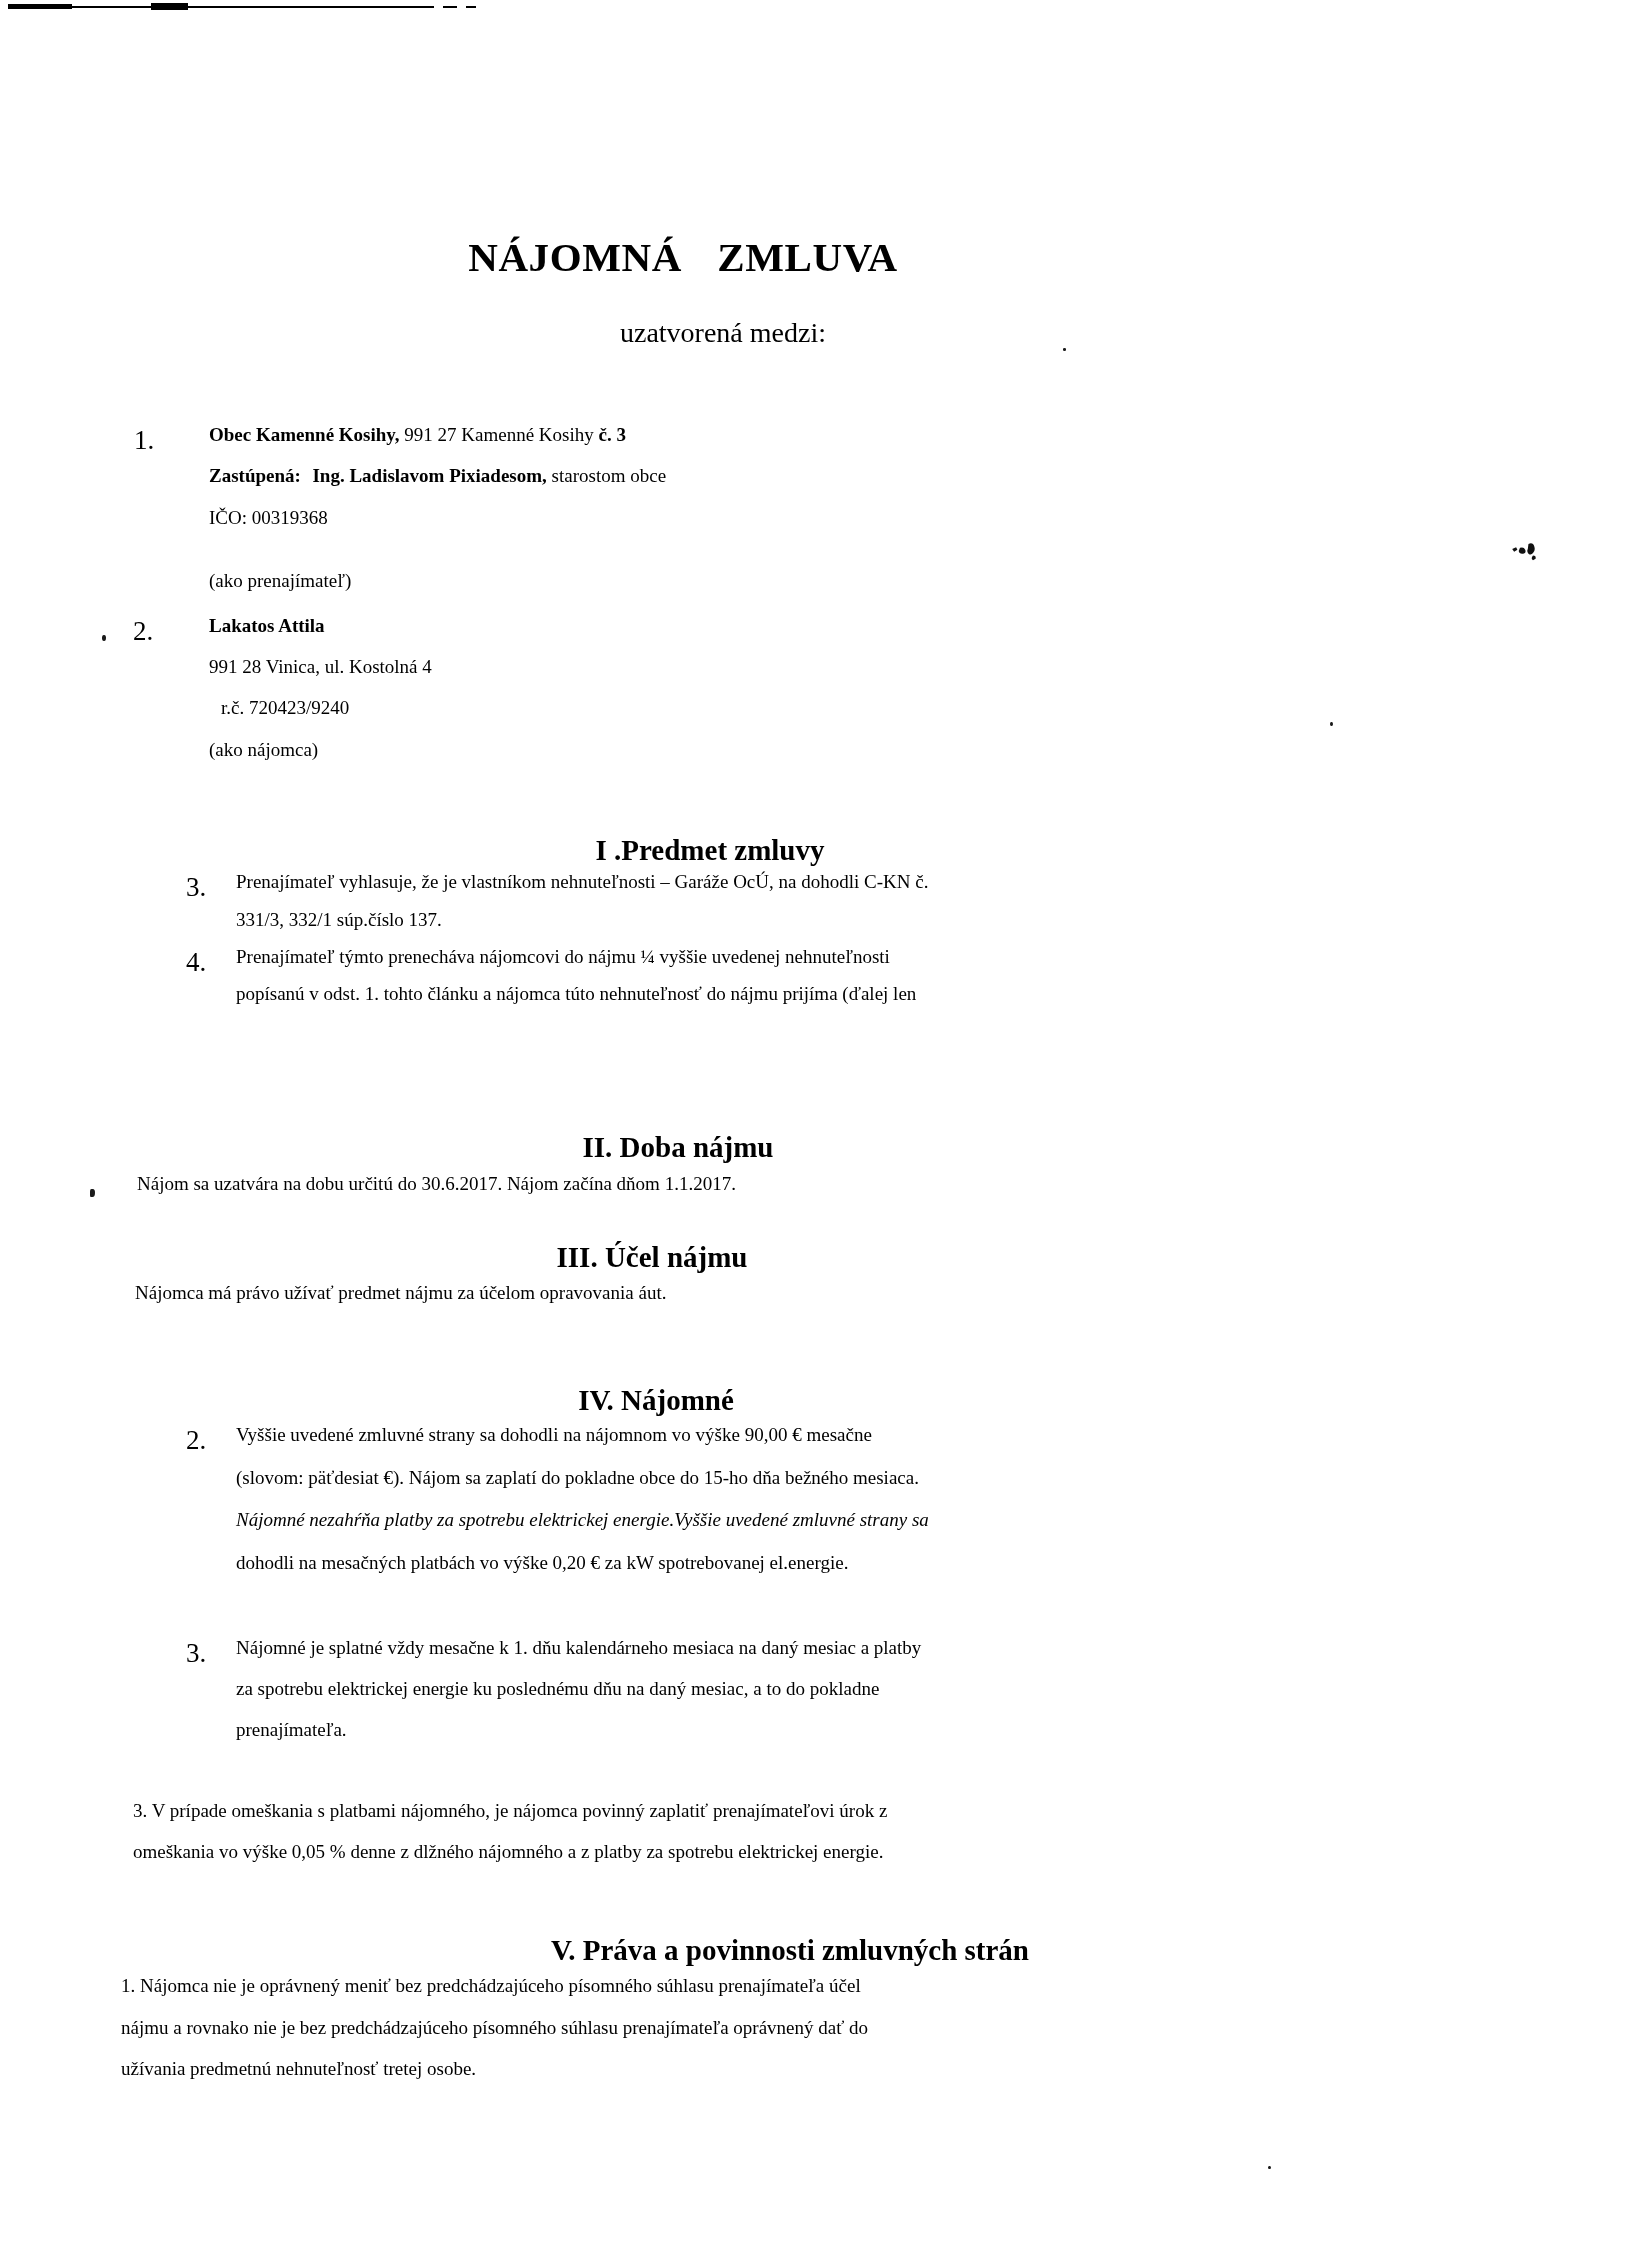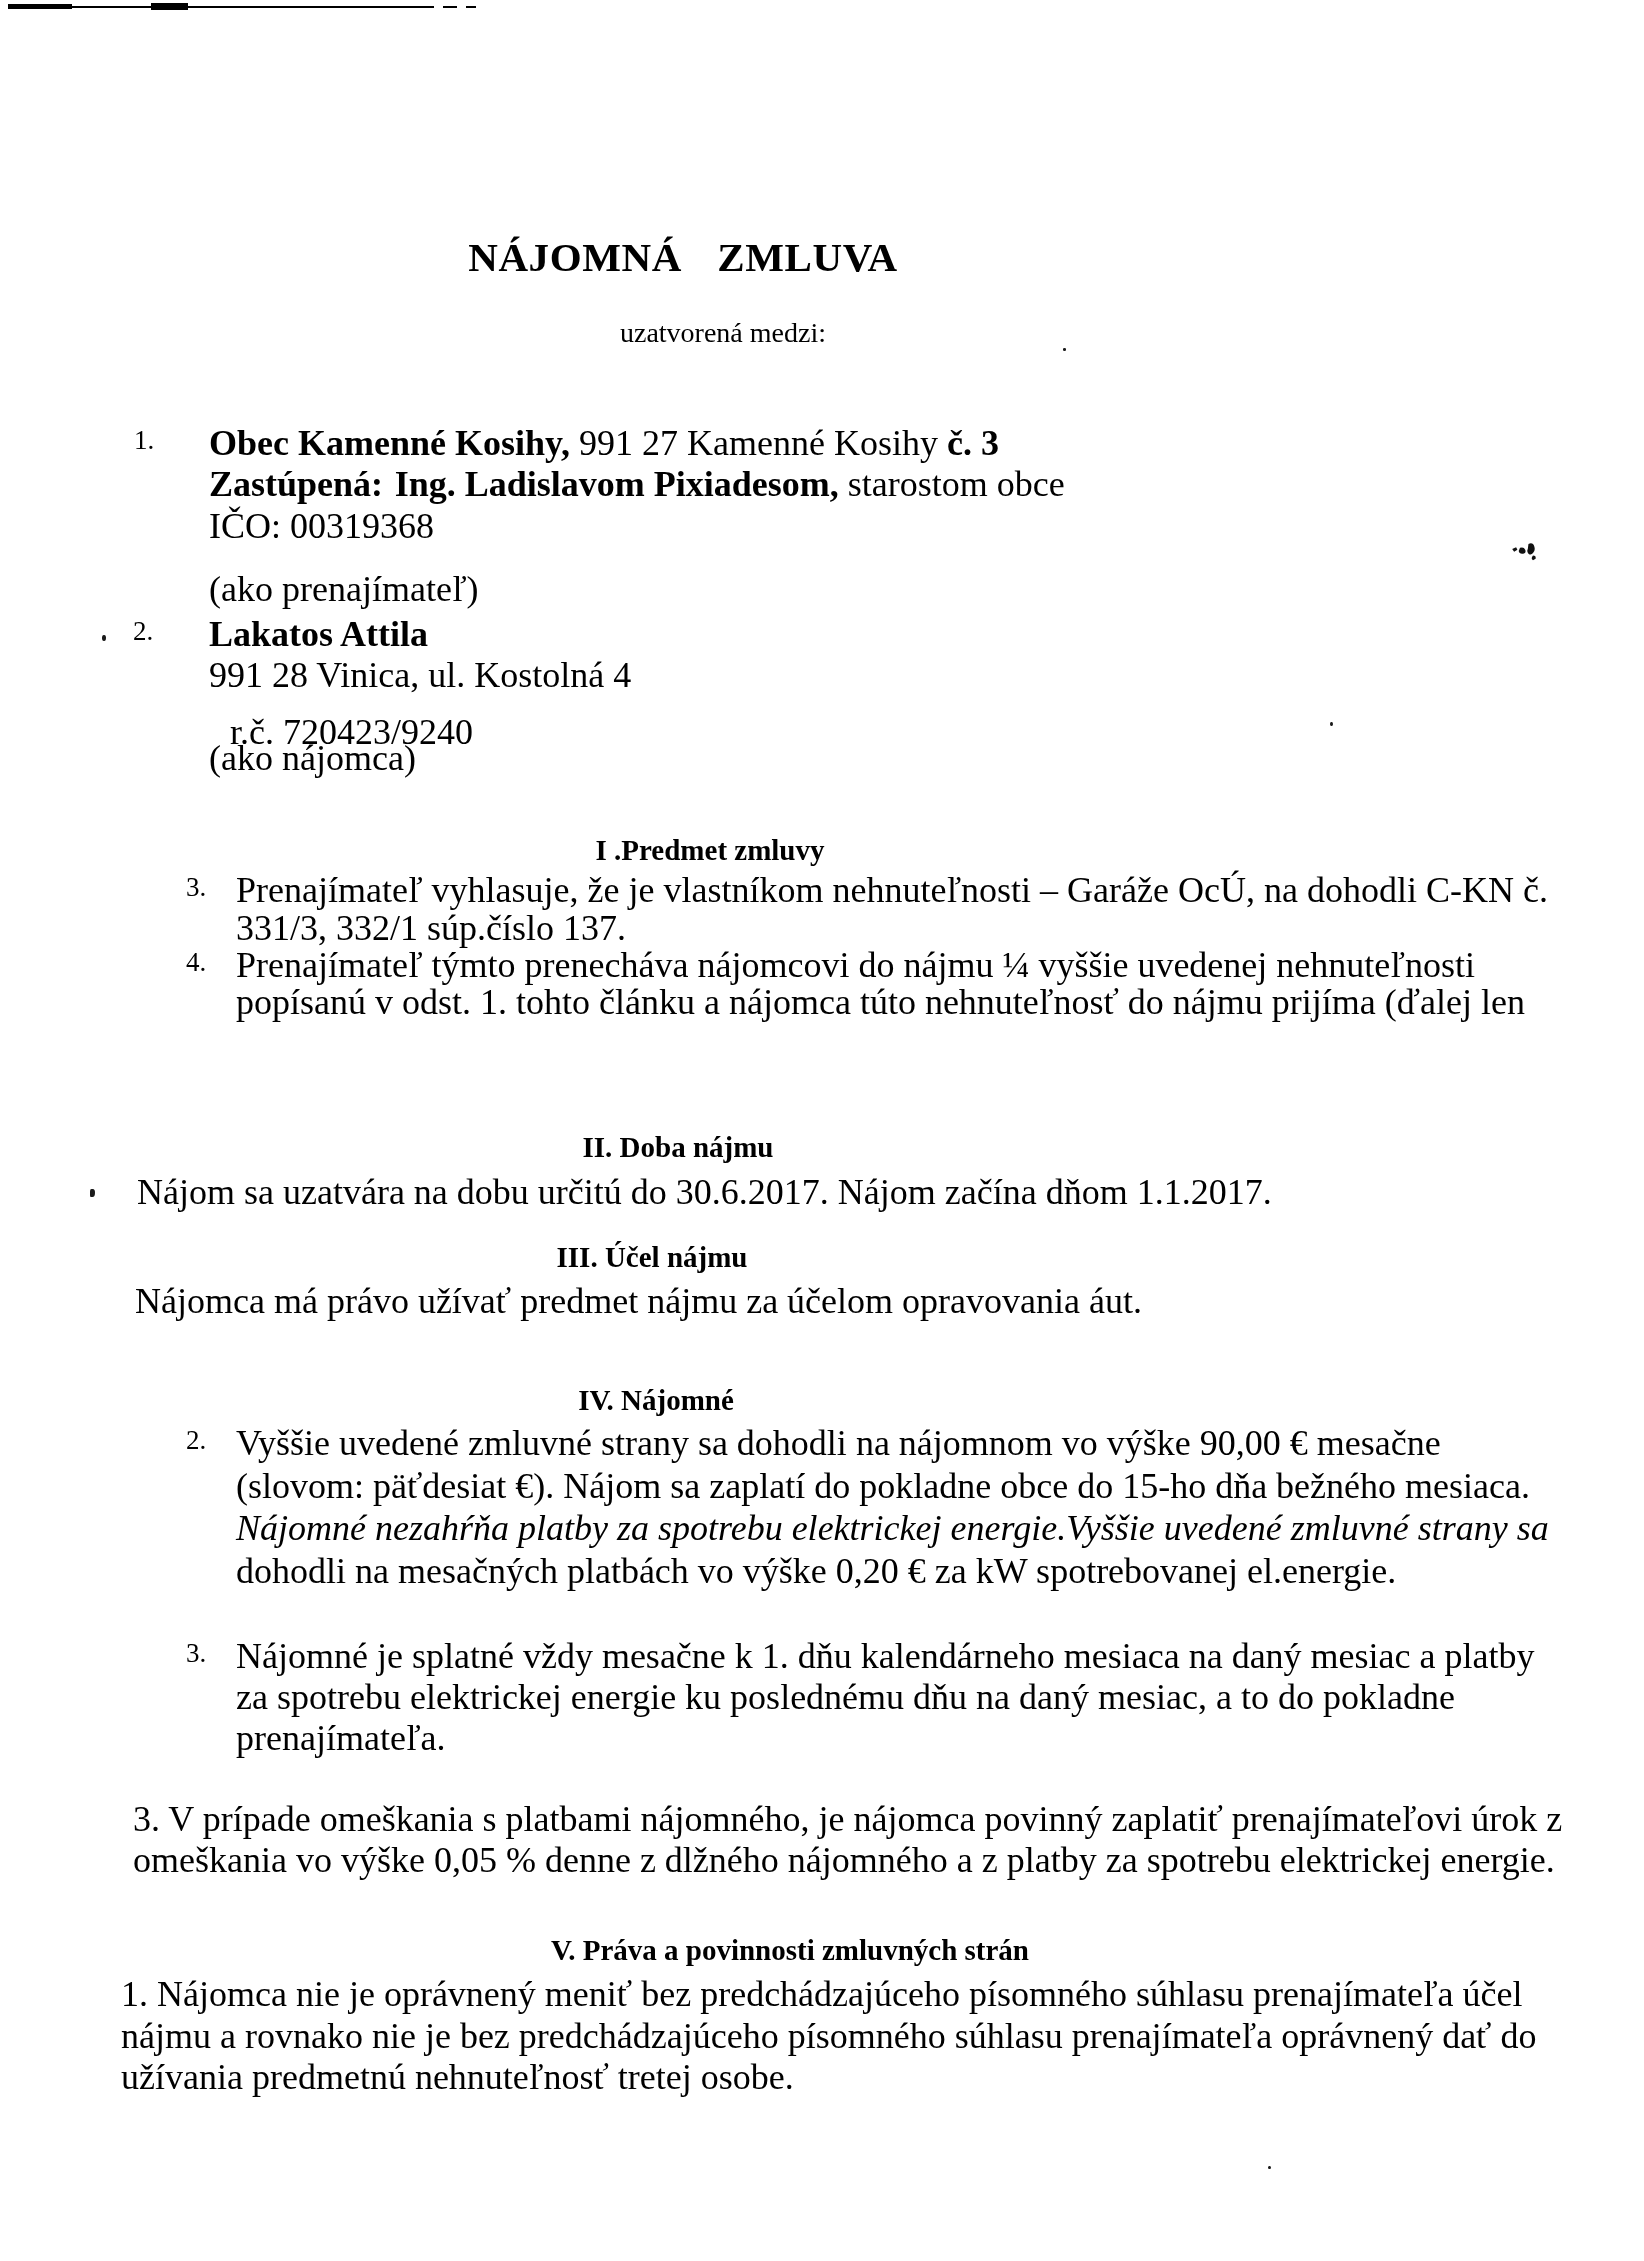--- a/index.html
+++ b/index.html
@@ -25,21 +25,21 @@
     font-size:28px;
     width:1644px;
     text-align:center;
   }
   .heading{
     font-size:29px;
     font-weight:bold;
     width:1644px;
     text-align:center;
   }
-  .body-line{font-size:36px;line-height:1;}
+  .body-line{font-size:19px;line-height:1;}
   .num{font-size:27px;}
   .bold{font-weight:bold;}
   .gap-left{margin-left:11.6px;}
   
   .artifact{position:absolute;background:#000;}
   .speck{position:absolute;background:#1a1a1a;border-radius:50%;}
 </style>
 </head>
 <body>
 
@@ -73,21 +73,21 @@
     <span class="bold">Zastúpená:</span><span class="bold gap-left">Ing. Ladislavom Pixiadesom,</span><span> starostom obce</span>
   </div>
   <div class="abs body-line" style="left:209px;top:508px;">IČO: 00319368</div>
   <div class="abs body-line" style="left:209px;top:571px;">(ako prenajímateľ)</div>
 
   <div class="abs num" style="left:133px;top:616px;">2.</div>
   <div class="abs body-line" style="left:209px;top:616px;">
     <span class="bold">Lakatos Attila</span>
   </div>
   <div class="abs body-line" style="left:209px;top:657px;">991 28 Vinica, ul. Kostolná 4</div>
-  <div class="abs body-line" style="left:230px;top:698px;margin-top:16px;">r.č. 720423/9240</div>
+  <div class="abs body-line" style="left:221px;top:698px;">r.č. 720423/9240</div>
   <div class="abs body-line" style="left:209px;top:740px;">(ako nájomca)</div>
 
   <div class="abs heading" style="left:-112px;top:834px;">I .Predmet zmluvy</div>
 
   <div class="abs num" style="left:186px;top:872px;">3.</div>
   <div class="abs body-line" style="left:236px;top:872px;">Prenajímateľ vyhlasuje, že je vlastníkom nehnuteľnosti – Garáže OcÚ, na dohodli C-KN č.</div>
   <div class="abs body-line" style="left:236px;top:910px;">331/3, 332/1 súp.číslo 137.</div>
 
   <div class="abs num" style="left:186px;top:947px;">4.</div>
   <div class="abs body-line" style="left:236px;top:947px;">Prenajímateľ týmto prenecháva nájomcovi do nájmu ¼ vyššie uvedenej nehnuteľnosti</div>

